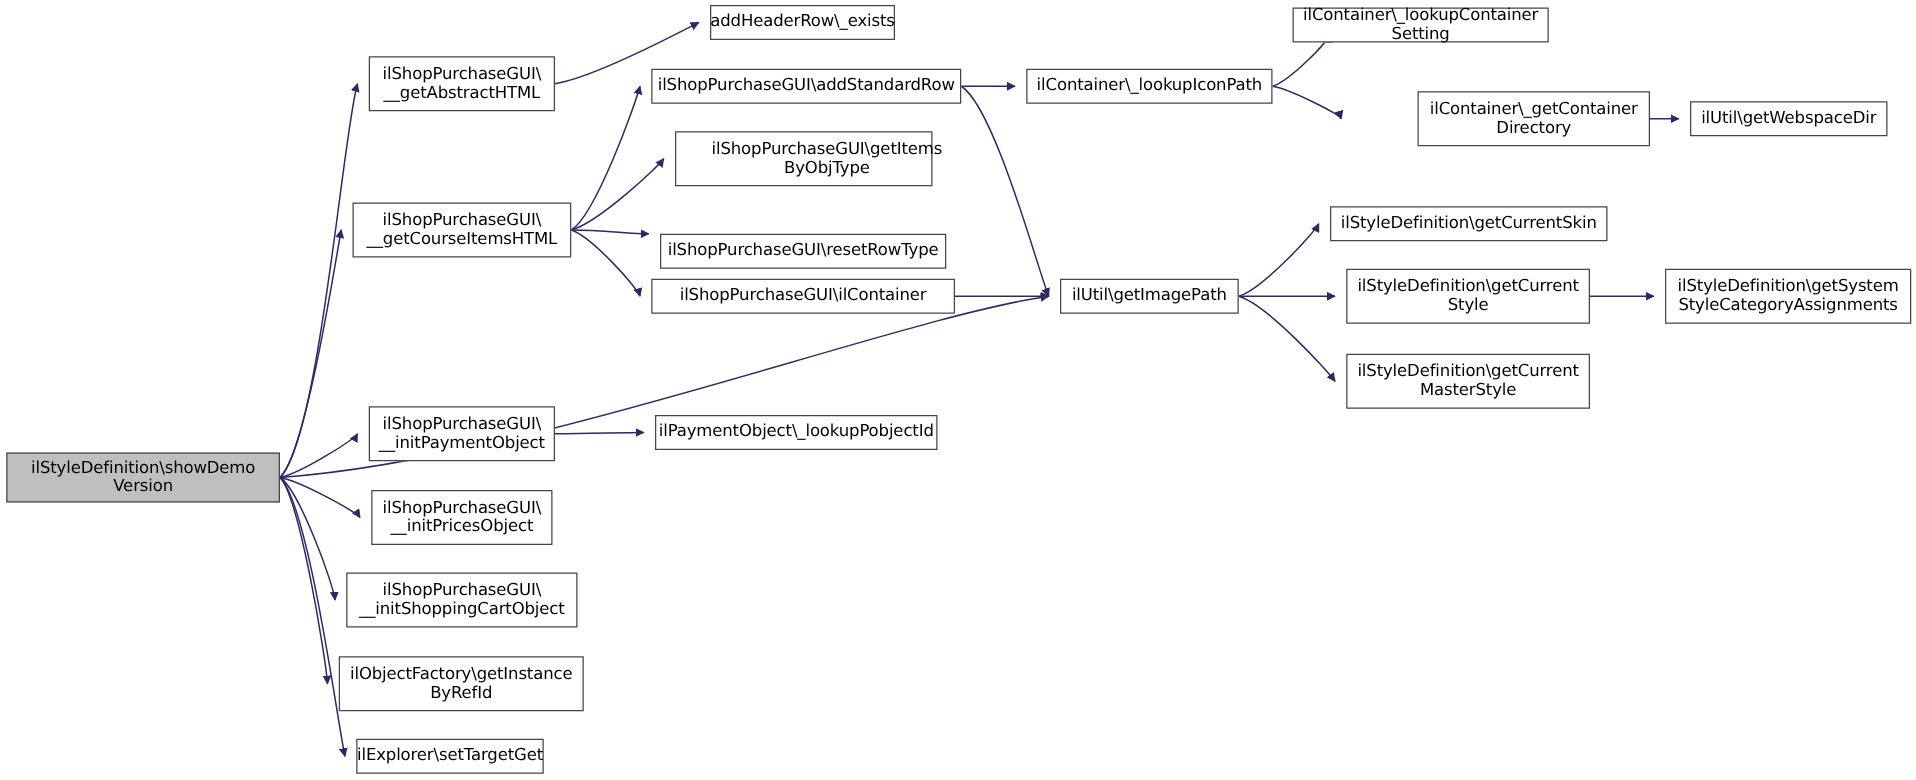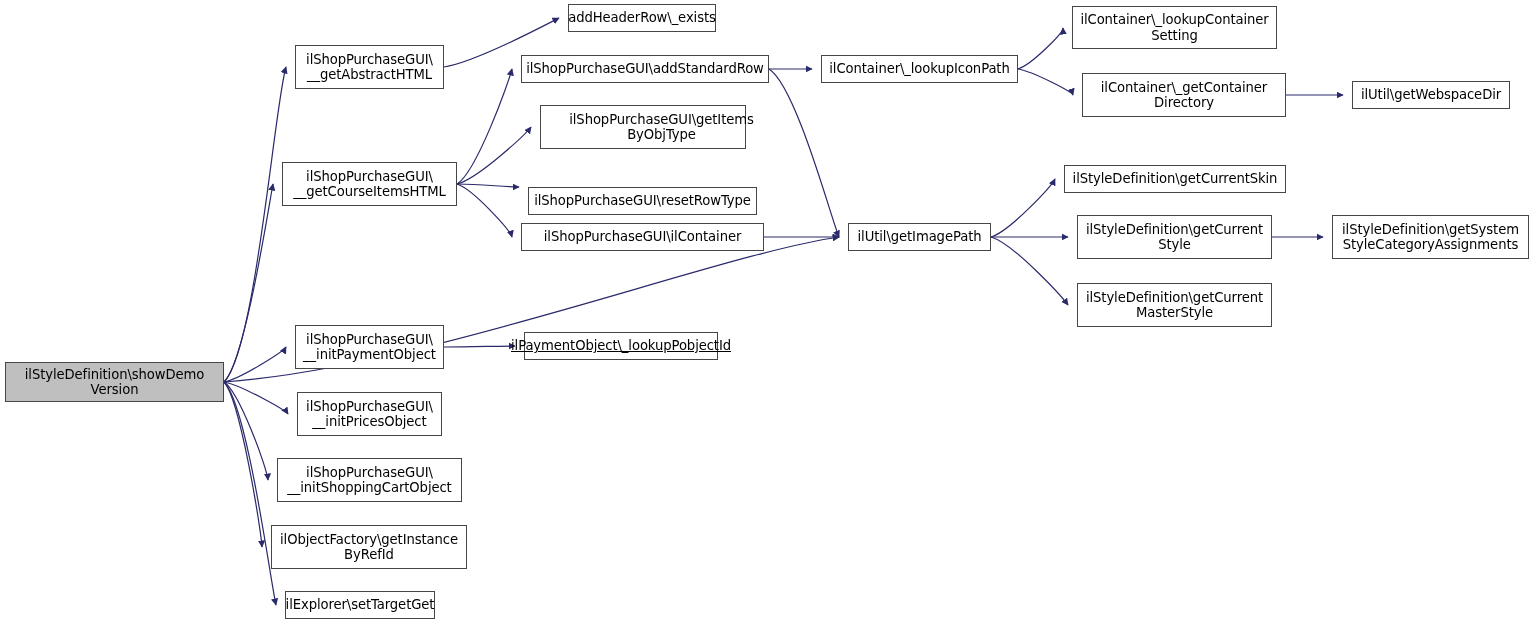--- a/index.html
+++ b/index.html
@@ -96,26 +96,26 @@
 __initShoppingCartObject</div>
       <div class="node" style="left: 271px; top: 525px; width: 196px; height: 44px;">ilObjectFactory\getInstance
 ByRefId</div>
       <div class="node" style="left: 285px; top: 591px; width: 150px; height: 28px;">ilExplorer\setTargetGet</div>
       <div class="node" style="left: 568px; top: 4px; width: 148px; height: 28px;">addHeaderRow\_exists</div>
       <div class="node" style="left: 521px; top: 55px; width: 248px; height: 28px; text-align: right;">ilShopPurchaseGUI\addStandardRow</div>
       <div class="node" style="left: 540px; top: 105px; width: 206px; height: 44px; padding-left: 37px;">ilShopPurchaseGUI\getItems
 ByObjType</div>
       <div class="node" style="left: 528px; top: 173px; width: 229px; height: 28px; margin-top: 14px;">ilShopPurchaseGUI\resetRowType</div>
       <div class="node" style="left: 521px; top: 223px; width: 243px; height: 28px;">ilShopPurchaseGUI\ilContainer</div>
-      <div class="node" style="left: 524px; top: 332px; width: 194px; height: 28px; text-decoration: underline;">ilPaymentObject\_lookupPobjectId</div>
+      <div class="node" style="left: 524px; top: 332px; width: 226px; height: 28px;">ilPaymentObject\_lookupPobjectId</div>
       <div class="node" style="left: 821px; top: 55px; width: 197px; height: 28px;">ilContainer\_lookupIconPath</div>
       <div class="node" style="left: 848px; top: 223px; width: 143px; height: 28px;">ilUtil\getImagePath</div>
-      <div class="node" style="left: 1072px; top: 6px; width: 205px; height: 43px;">ilContainer\_lookupContainer
+      <div class="node" style="left: 1034px; top: 6px; width: 205px; height: 28px;">ilContainer\_lookupContainer
 Setting</div>
-      <div class="node" style="left: 1082px; top: 73px; width: 204px; height: 44px; text-align: center;">ilContainer\_getContainer
+      <div class="node" style="left: 1134px; top: 73px; width: 186px; height: 44px; text-align: center;">ilContainer\_getContainer
 Directory</div>
       <div class="node" style="left: 1064px; top: 165px; width: 222px; height: 28px;">ilStyleDefinition\getCurrentSkin</div>
       <div class="node" style="left: 1077px; top: 215px; width: 195px; height: 44px;">ilStyleDefinition\getCurrent
 Style</div>
       <div class="node" style="left: 1077px; top: 283px; width: 195px; height: 44px;">ilStyleDefinition\getCurrent
 MasterStyle</div>
       <div class="node" style="left: 1352px; top: 81px; width: 158px; height: 28px;">ilUtil\getWebspaceDir</div>
       <div class="node" style="left: 1332px; top: 215px; width: 197px; height: 44px;">ilStyleDefinition\getSystem
 StyleCategoryAssignments</div>
     </div>

